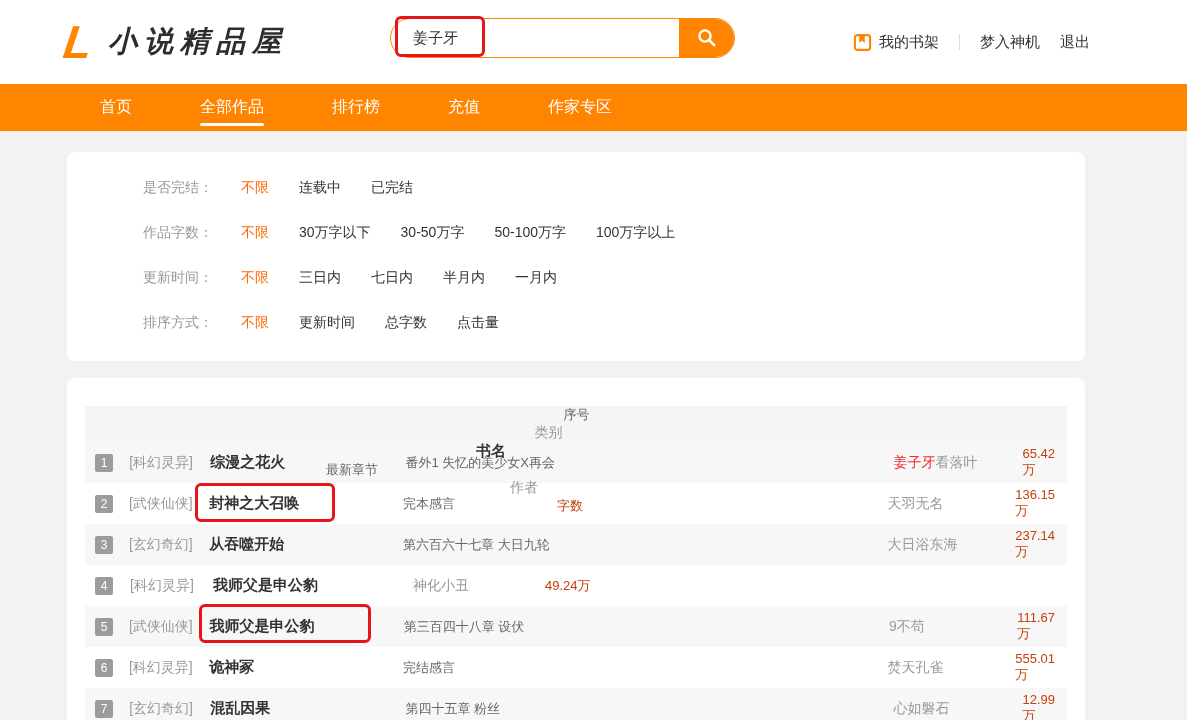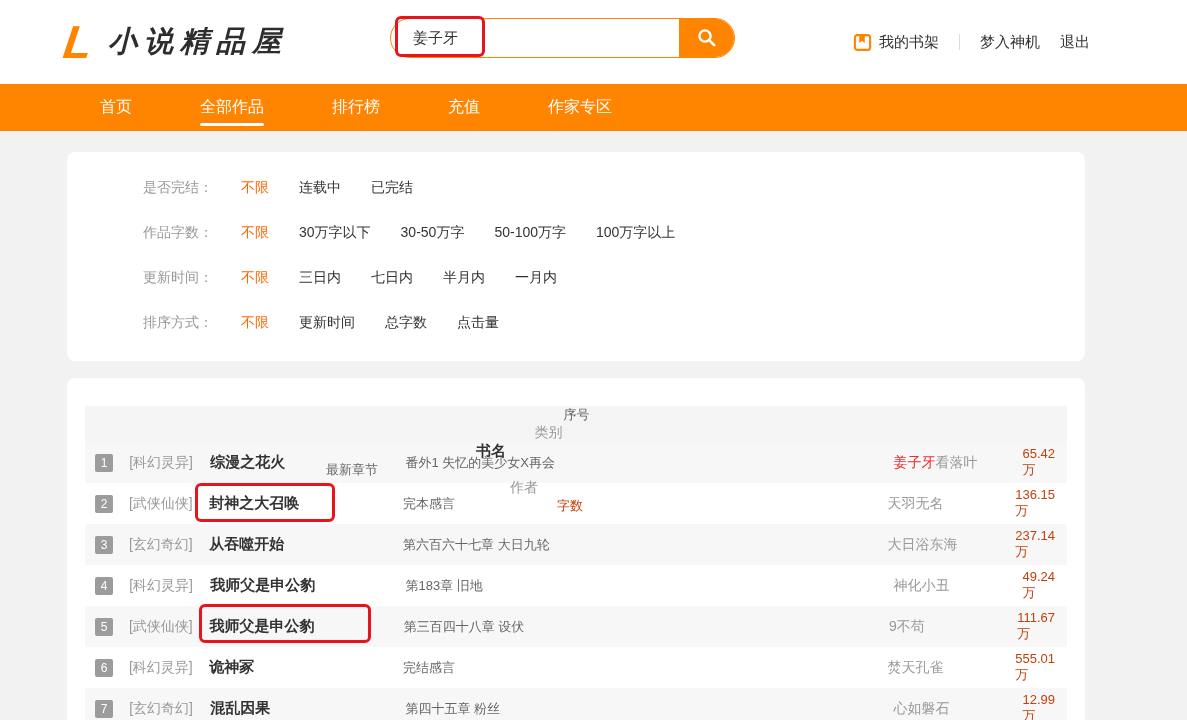--- a/index.html
+++ b/index.html
@@ -172,21 +172,20 @@
     <span class="col-author"><span>大日浴东海</span></span>
     <span class="col-words">237.14万</span>
   </div>
 
   <div class="t-row">
     <span class="col-no">
         <span class="num-badge">4</span>
       </span>
     <span class="col-cat">[科幻灵异]</span>
     <span class="col-title">我师父是申公豹</span>
-    <span class="col-chapter">第183章 旧地</span>
     <span class="col-author"><span>神化小丑</span></span>
     <span class="col-words">49.24万</span>
   </div>
 
   <div class="t-row">
     <span class="col-no">
         <span class="num-badge">5</span>
       </span>
     <span class="col-cat">[武侠仙侠]</span>
     <span class="col-title">我师父是申公豹</span>

